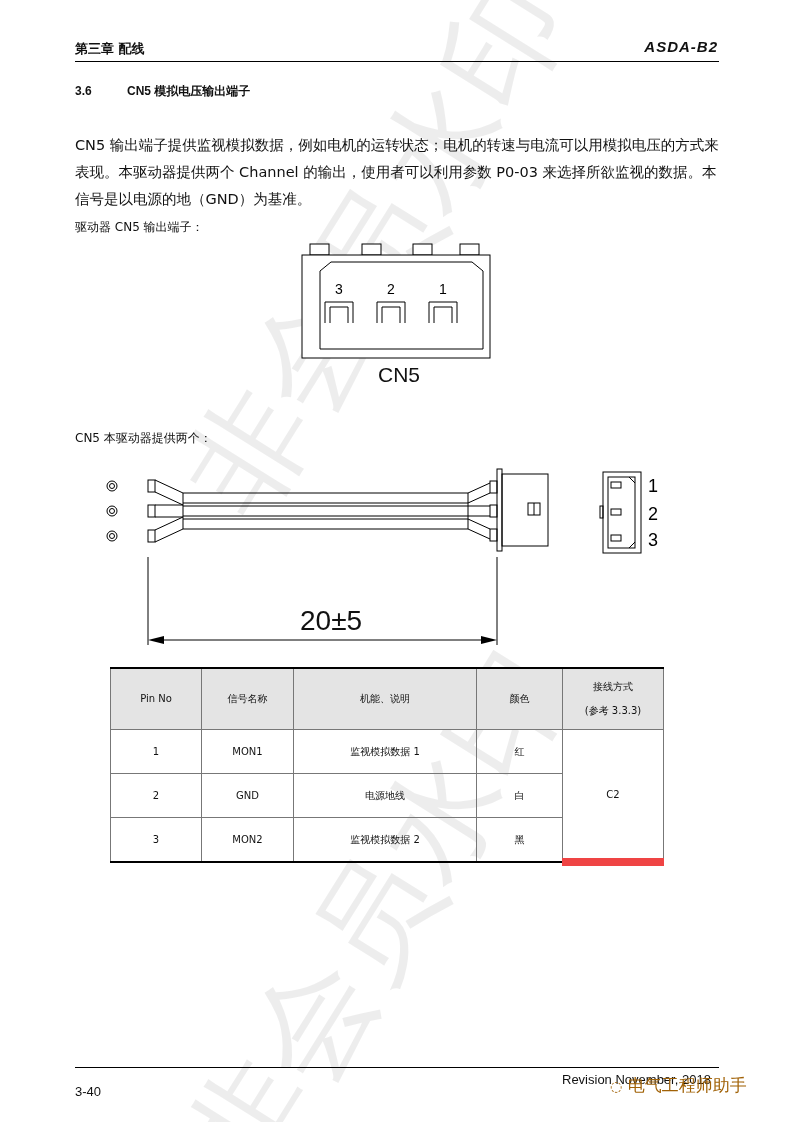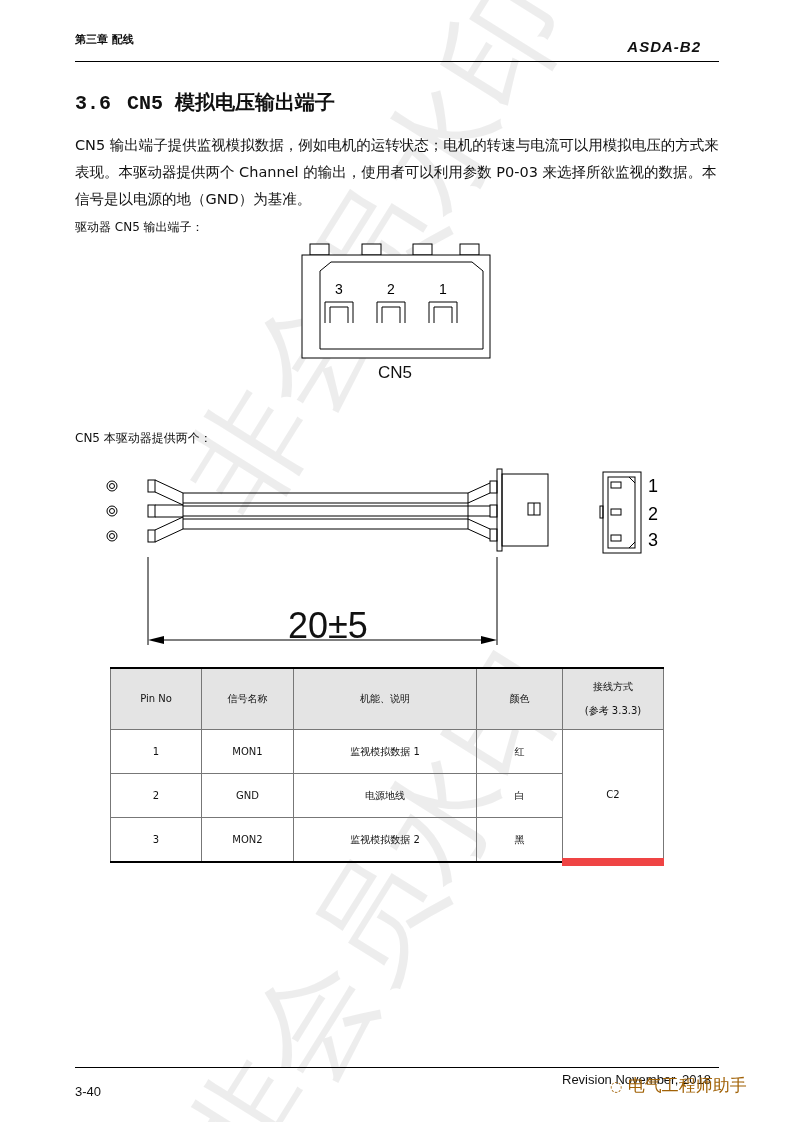--- a/index.html
+++ b/index.html
@@ -1,27 +1,27 @@
 <!DOCTYPE html>
 <html><head>
 <meta charset="utf-8">
 <style>
   html, body { margin:0; padding:0; background:#ffffff; }
   body { width:793px; height:1122px; position:relative; overflow:hidden;
          font-family:"Liberation Sans","DejaVu Sans",sans-serif; color:#111; }
   .abs { position:absolute; }
-  .header-left { left:75px; top:32px; font-size:11px; font-weight:bold; font-family:"DejaVu Sans",sans-serif; }
-  .header-right { right:92px; top:38px; font-size:15px; font-weight:bold; font-style:italic; letter-spacing:1px; }
+  .header-left { left:75px; top:40px; font-size:13px; font-weight:bold; font-family:"DejaVu Sans",sans-serif; }
+  .header-right { right:75px; top:38px; font-size:15px; font-weight:bold; font-style:italic; letter-spacing:1px; }
   .hr { left:75px; width:644px; height:1px; background:#000; }
-  .section-title { left:75px; top:89px; font-size:20px; font-weight:bold; font-family:Liberation Mono, monospace; }
+  .section-title { left:75px; top:83px; font-size:12px; font-weight:bold; font-family:Liberation Sans, sans-serif; }
   .section-title .num { display:inline-block; width:52px; }
   .para { left:75px; width:650px; font-size:14.5px; line-height:27px; font-family:"DejaVu Sans",sans-serif; }
   .label { left:75px; font-size:12px; font-family:"DejaVu Sans",sans-serif; }
-  .cn5-caption { left:378px; top:363px; font-size:17px;text-align:right; }
-  .dim { left:288px; top:605px; font-size:36px; }
+  .cn5-caption { left:378px; top:363px; font-size:21px;text-align:right; }
+  .dim { left:300px; top:605px; font-size:28px; }
   table.pins { position:absolute; left:110px; top:667px; width:554px; border-collapse:collapse;
                font-size:10px; font-family:"DejaVu Sans",sans-serif; }
   table.pins th, table.pins td { border:1px solid #777; text-align:center; font-weight:normal; }
   table.pins th { background:#e4e4e4; height:58px; line-height:24px; }
   table.pins td { height:41px; }
   table.pins tr:last-child td { border-bottom:2px solid #000; }
   table.pins tr.hdr th { border-top:2px solid #000; }
   .footer-left { left:75px; top:1072px; font-size:13px;margin-top:12px; }
   .footer-right { left:562px; top:1072px; font-size:13px; }
   .wechat { left:610px; top:1074px; font-size:17px; color:#a16207; font-family:"DejaVu Sans",sans-serif; }

